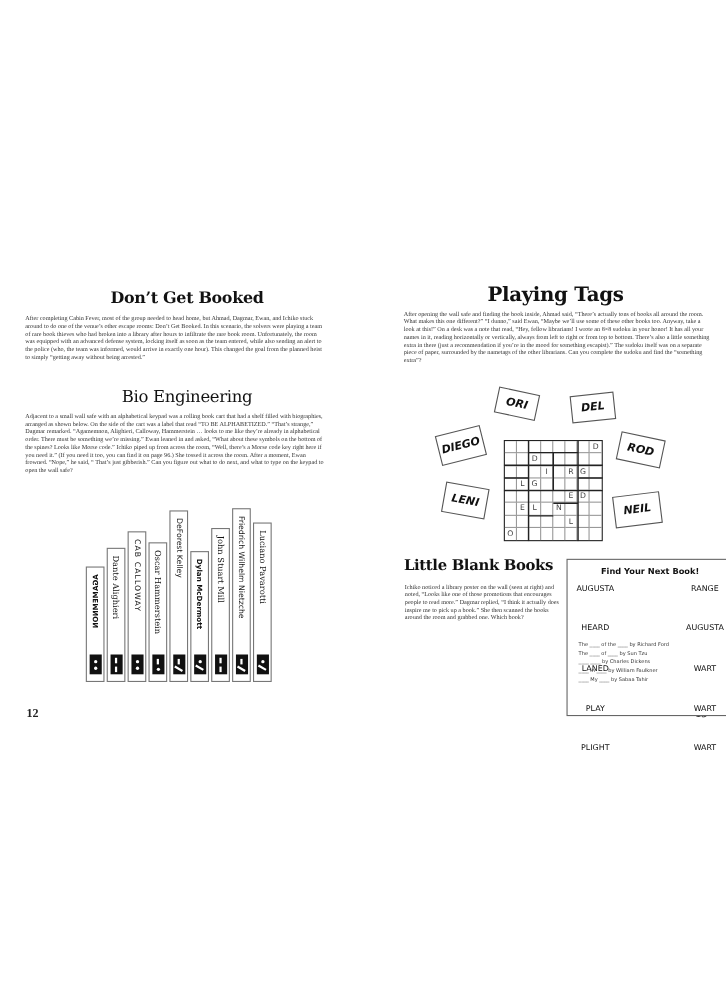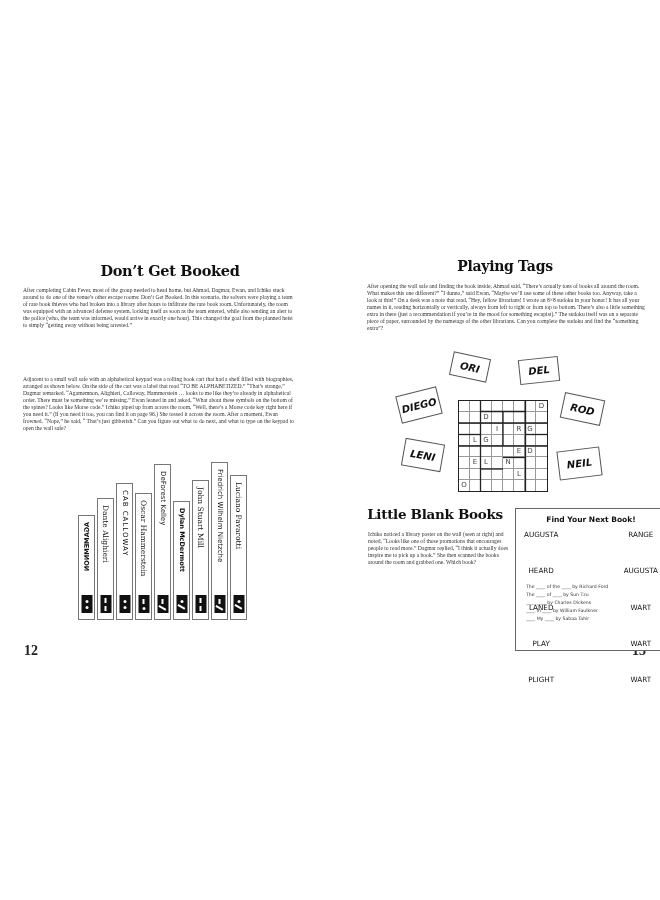--- a/index.html
+++ b/index.html
@@ -13,21 +13,21 @@
 
     .title {
       position: absolute; font-family: "DejaVu Serif", serif; font-weight: bold;
       color: #111; text-align: center; letter-spacing: -0.3px;
     }
     .body-text {
       position: absolute; font-size: 5.6px; line-height: 7.05px; color: #333;
       text-align: left;
     }
     .page-number {
-      position: absolute; font-size: 14px; font-weight: bold; color: #222;
+      position: absolute; font-size: 11px; font-weight: bold; color: #222;
     }
 
     
     .shelf { position: absolute; left: 78px; top: 455px; width: 175px; height: 165px; }
     .book {
       position: absolute; bottom: 0; background: #fff; border: 1px solid #777; box-sizing: border-box;
     }
     .book-title {
       position: absolute; top: 6px; left: 50%;
       writing-mode: vertical-rl; transform: translateX(-50%);
@@ -78,20 +78,21 @@
     .poster-clues { position: absolute; top: 74px; left: 10px; right: 6px; font-size: 4.6px; line-height: 8px; color: #333; }
     .clue-line { white-space: nowrap; }
   </style>
 </head>
 <body>
 
 <div class="page page-left">
   <div class="title" style="left:40px; top:262px; width:260px; font-size:14.5px;">Don’t Get Booked</div>
   <div class="body-text" style="left:23px; top:287px; width:270px;">After completing Cabin Fever, most of the group needed to head home, but Ahmad, Dagmar, Ewan, and Ichiko stuck around to do one of the venue’s other escape rooms: Don’t Get Booked. In this scenario, the solvers were playing a team of rare book thieves who had broken into a library after hours to infiltrate the rare book room. Unfortunately, the room was equipped with an advanced defense system, locking itself as soon as the team entered, while also sending an alert to the police (who, the team was informed, would arrive in exactly one hour). This changed the goal from the planned heist to simply “getting away without being arrested.”</div>
 
+  <div class="title" style="left:40px; top:351px; width:260px; font-size:15px; font-weight:normal; font-family:'DejaVu Serif', serif;">Bio Engineering</div>
   <div class="body-text" style="left:23px; top:376px; width:272px;">Adjacent to a small wall safe with an alphabetical keypad was a rolling book cart that had a shelf filled with biographies, arranged as shown below. On the side of the cart was a label that read “TO BE ALPHABETIZED.” “That’s strange,” Dagmar remarked. “Agamemnon, Alighieri, Calloway, Hammerstein … looks to me like they’re already in alphabetical order. There must be something we’re missing.” Ewan leaned in and asked, “What about these symbols on the bottom of the spines? Looks like Morse code.” Ichiko piped up from across the room, “Well, there’s a Morse code key right here if you need it.” (If you need it too, you can find it on page 96.) She tossed it across the room. After a moment, Ewan frowned. “Nope,” he said, “ That’s just gibberish.” Can you figure out what to do next, and what to type on the keypad to open the wall safe?</div>
 
   <div class="shelf" id="shelf">
       <div class="book" style="left: 0px; width: 17px; height: 105px;">
         <div class="book-title mirror">AGAMEMNON</div>
         <div class="morse">
           <span class="m-dot"></span>
           <span class="m-dot"></span>
         </div>
       </div>
@@ -150,21 +151,21 @@
           <span class="m-dot"></span>
           <span class="m-slash"></span>
         </div>
       </div>
     </div>
 
   <div class="page-number" style="left:24px; top:643px;">12</div>
 </div>
 
 <div class="page page-right">
-  <div class="title" style="left:30px; top:258px; width:290px; font-size:14px;">Playing Tags</div>
+  <div class="title" style="left:30px; top:258px; width:290px; font-size:18px;">Playing Tags</div>
   <div class="body-text" style="left:37px; top:283px; width:278px;">After opening the wall safe and finding the book inside, Ahmad said, “There’s actually tons of books all around the room. What makes this one different?” “I dunno,” said Ewan, “Maybe we’ll use some of these other books too. Anyway, take a look at this!” On a desk was a note that read, “Hey, fellow librarians! I wrote an 8×8 sudoku in your honor! It has all your names in it, reading horizontally or vertically, always from left to right or from top to bottom. There’s also a little something extra in there (just a recommendation if you’re in the mood for something escapist).” The sudoku itself was on a separate piece of paper, surrounded by the nametags of the other librarians. Can you complete the sudoku and find the “something extra”?</div>
 
   <div class="title" style="left:30px; top:506px; width:150px; font-size:13.5px;">Little Blank Books</div>
   <div class="body-text" style="left:38px; top:531px; width:142px;">Ichiko noticed a library poster on the wall (seen at right) and noted, “Looks like one of those promotions that encourages people to read more.” Dagmar replied, “I think it actually does inspire me to pick up a book.” She then scanned the books around the room and grabbed one. Which book?</div>
 
   <div class="page-number" style="left:302px; top:643px;">13</div>
 </div>
 
 <div id="tags">
     <div class="tag" style="left: 451px; top: 355px; width: 38px; height: 24px; transform: rotate(12deg);">ORI</div>

